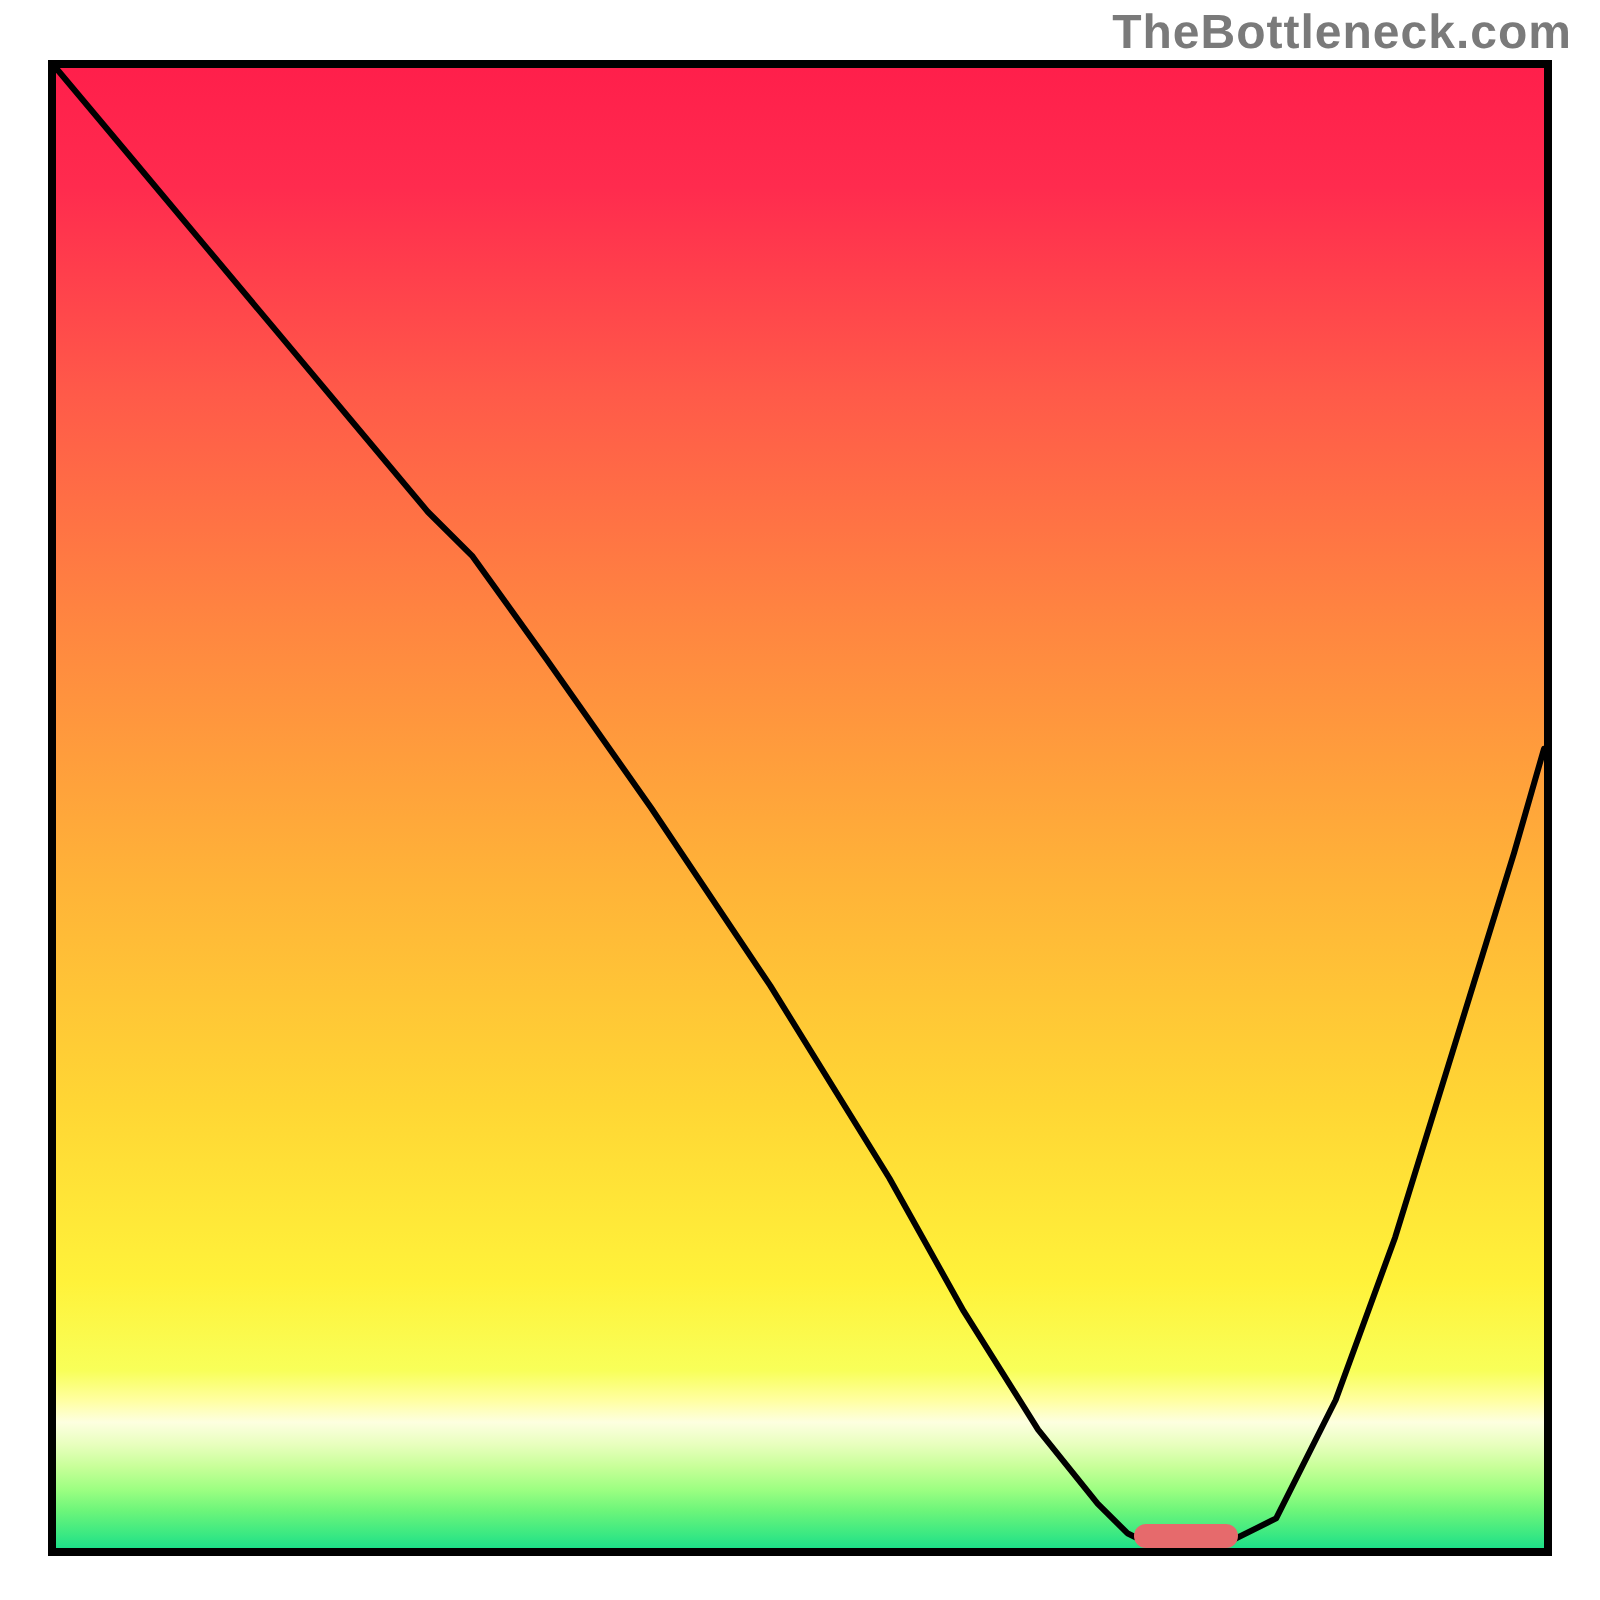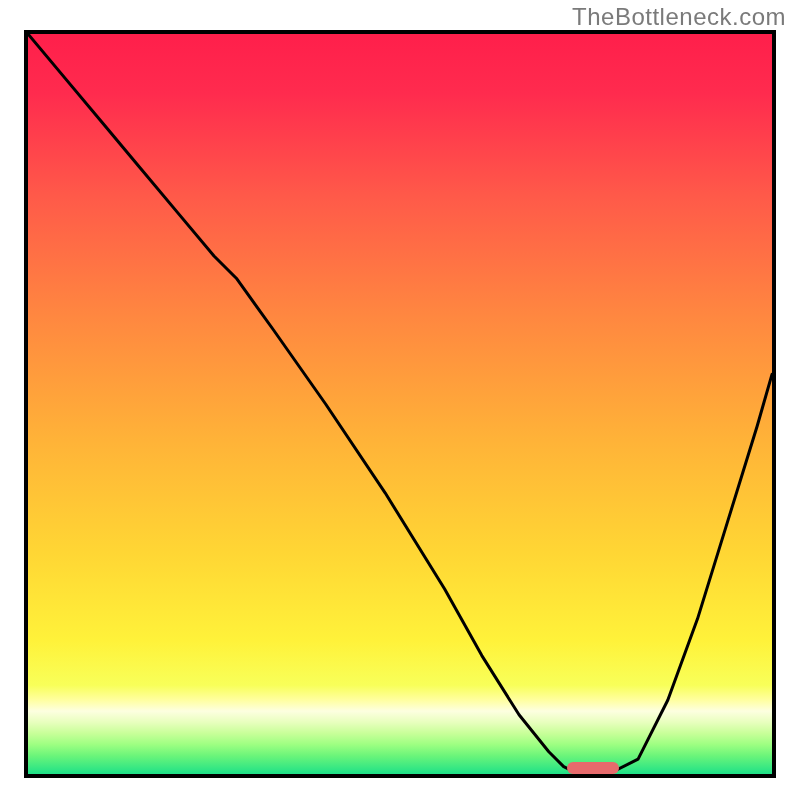--- a/index.html
+++ b/index.html
@@ -14,21 +14,21 @@
   .wrap {
     position: relative;
     width: 800px;
     height: 800px;
   }
   .watermark {
     position: absolute;
     top: 3px;
     right: 14px;
     font-size: 24px;
-    font-weight: normal;
+    font-weight: bold;
     color: #7a7a7a;
     letter-spacing: 0.5px;
     z-index: 5;
     user-select: none;
   }
   .plot-frame {
     position: absolute;
     left: 24px;
     top: 30px;
     width: 752px;

